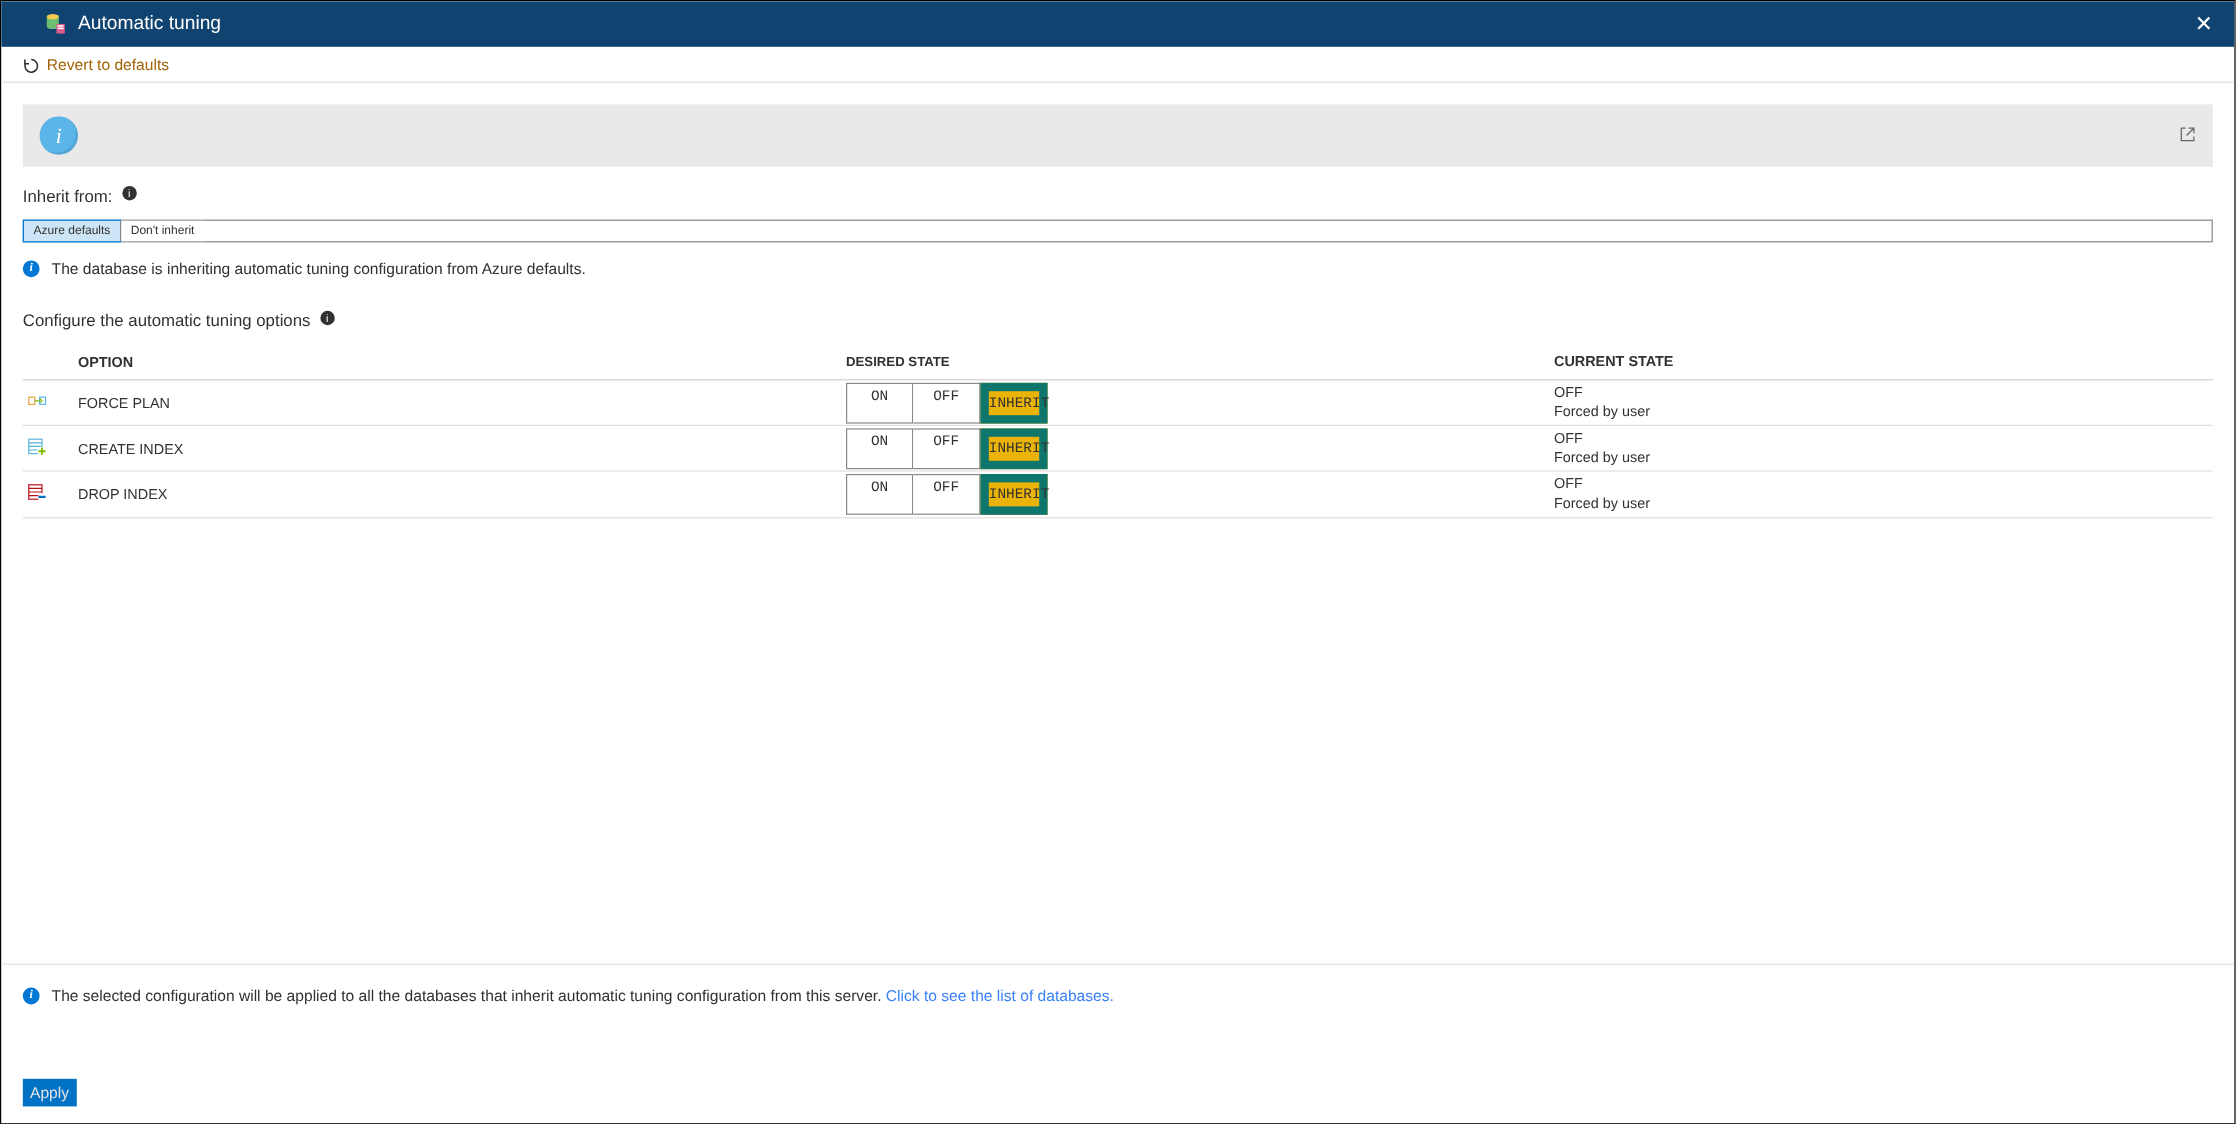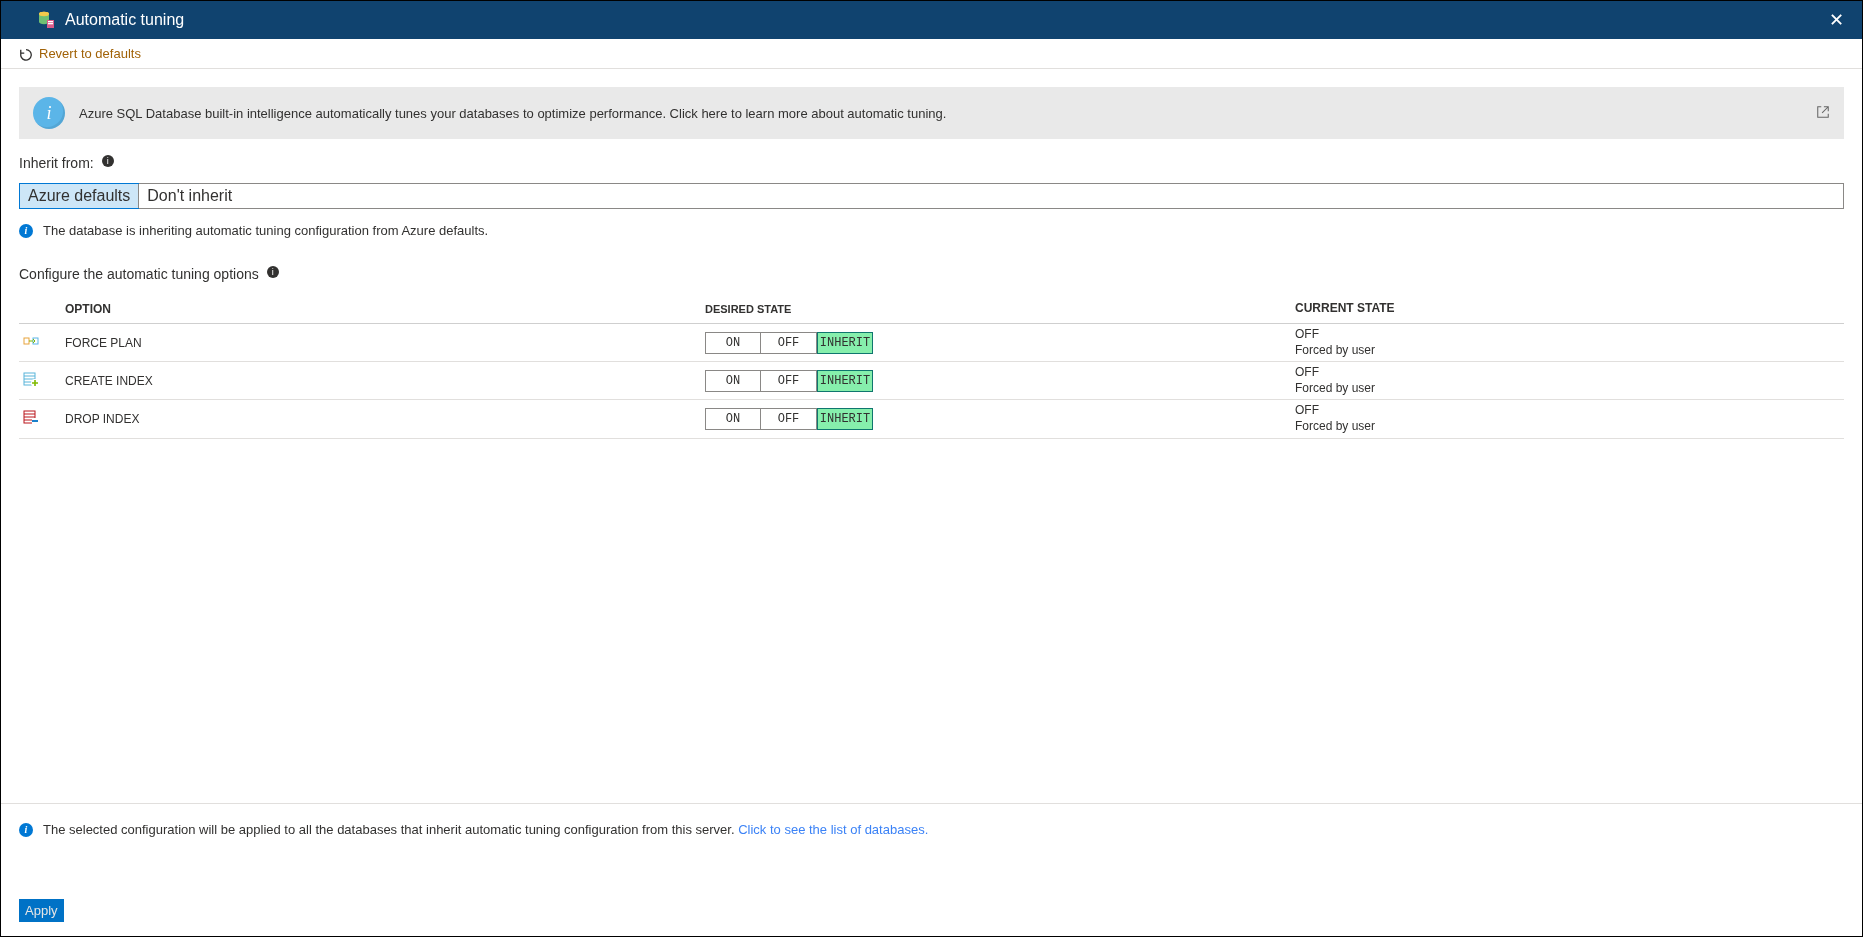--- a/index.html
+++ b/index.html
@@ -85,41 +85,41 @@
       display:flex; align-items:center; justify-content:center;
       color:#fff; font-family: Georgia, serif; font-style:italic; font-size:18px;
       flex-shrink:0;
       box-shadow: inset -2px -2px 0 rgba(0,0,0,0.08);
     }
     .section-label { color:#323130; font-size:14px; margin-top:16px; display:flex; align-items:flex-start; gap:8px;}
     .info-dot {
       display:inline-block; width:12px; height:12px; border-radius:50%; background:#323130; color:#fff; font-size:9px; text-align:center; line-height:12px;
     }
     .toggle-group { margin-top:12px; display:inline-flex; border:1px solid #8a8886;}
-    .toggle-btn { padding:3px 8px; font-size:16px; cursor:pointer; background:#fff;}
+    .toggle-btn { padding:3px 8px; font-size:10px; cursor:pointer; background:#fff;}
     .toggle-btn + .toggle-btn { border-left:1px solid #8a8886;}
     .toggle-btn.active { background:#cde6f7; border:1px solid #0078d4; margin:-1px;}
     .inline-info {
       display:flex; align-items:center; gap:10px; margin-top:14px; font-size:13px;
     }
     .info-circle-sm {
       width:14px; height:14px; border-radius:50%; background:#0078d4; color:#fff; font-size:10px; font-weight:bold; font-style:italic; display:flex; align-items:center; justify-content:center; font-family:Georgia,serif;
     }
     .table-wrap{ margin-top:12px;}
     .trow { display:flex; align-items:center; border-bottom:1px solid #e1dfdd; min-height:30px;}
     .thead { border-bottom:1px solid #cfcfcf; }
     .thead .tcell { font-size:11px; color:#323130; font-weight:600; padding:6px 0;}
     .tcell.c-icon{ width:46px; padding-left:4px;}
     .tcell.c-option{ width:640px; font-size:12px;}
     .tcell.c-desired{ width:590px;}
     .tcell.c-current{ flex:1; font-size:12px; line-height:1.3; padding:3px 0;}
     .segmented { display:inline-flex;}
     .seg { width:56px; text-align:center; padding:3px 0; font-size:12px; cursor:pointer; border:1px solid #8a8886; background:#fff;font-family:Liberation Mono, monospace;}
     .seg + .seg { border-left:none;}
-    .seg.active { background:#86efac; border:1px solid #0f766e; position:relative; z-index:1;}
+    .seg.active { background:#eab308; border:7px solid #0f766e; position:relative; z-index:1;}
     .opt-icon{ width:16px; height:16px; display:inline-block;}
     .footer-area {
       border-top:1px solid #e1dfdd;
       padding:18px;
     }
     .footer-info { display:flex; align-items:center; gap:10px; font-size:13px;}
     .link { color:#3b82f6; cursor:pointer;}
     .apply-bar { padding: 44px 18px 14px 18px;}
     .apply-btn {
       background:#0072c6; color:#e5e5e5; border:none; padding:4px 6px; font-size:13px; cursor:pointer;
@@ -154,21 +154,20 @@
         </svg>
     </span>
     <span>Revert to defaults</span>
   </div>
 </div>
 
 <div class="content">
 
   <div class="info-banner">
     <div class="info-pill">i</div>
-    <div>Azure SQL Database built-in intelligence automatically tunes your databases to optimize performance. Click here to learn more about automatic tuning.</div>
     <div class="popout">
       <svg width="14" height="14" viewBox="0 0 16 16">
           <path d="M6 2H2v12h12v-4M9 2h5v5M14 2L7 9" fill="none" stroke="#666" stroke-width="1.2"></path>
         </svg>
     </div>
   </div>
 
   <div class="section-label">
     <span>Inherit from:</span>
     <span class="info-dot">i</span>

